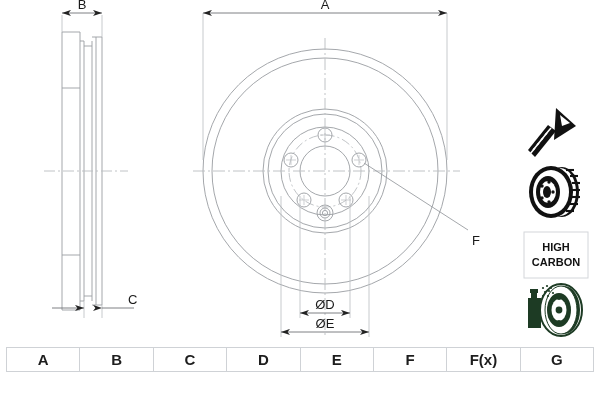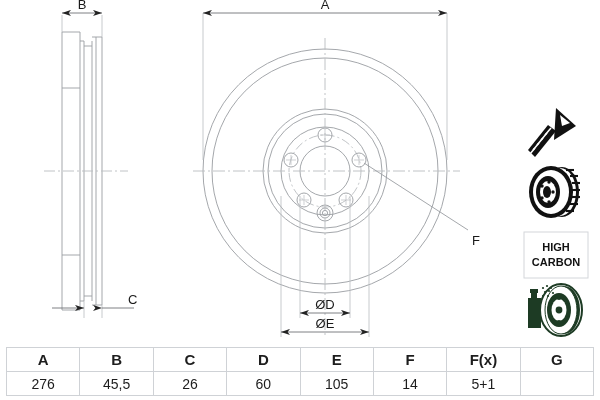--- a/index.html
+++ b/index.html
@@ -295,24 +295,14 @@
     <tr class="header-row">
       <td>A</td>
       <td>B</td>
       <td>C</td>
       <td>D</td>
       <td>E</td>
       <td>F</td>
       <td>F(x)</td>
       <td>G</td>
     </tr>
-    <tr class="value-row">
-      <td>276</td>
-      <td>45,5</td>
-      <td>26</td>
-      <td>60</td>
-      <td>105</td>
-      <td>14</td>
-      <td>5+1</td>
-      <td></td>
-    </tr>
   </tbody>
 </table>
 
 </body></html>

